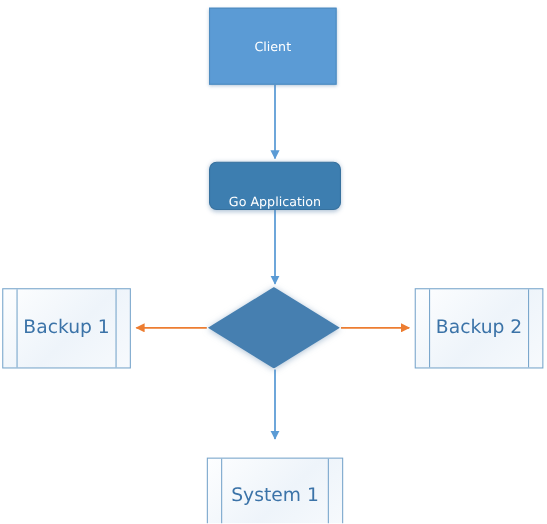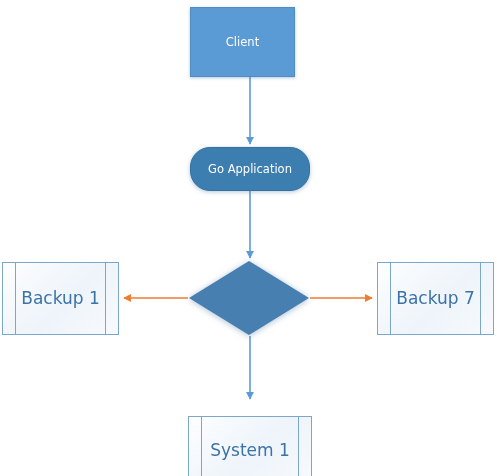--- a/index.html
+++ b/index.html
@@ -39,41 +39,42 @@
     position: relative;
     z-index: 3;
     line-height: 1.1;
     white-space: nowrap;
   }
 
   
   #node-client {
     left: 190px;
     top: 7px;
-    width: 105px;
+    width: 116px;
     height: 70px;
     background: #5B9BD5;
     border: 1px solid #4F8CC0;
     box-shadow: 0 1px 3px rgba(90,130,170,0.45);
   }
   #node-client .node-label {
     color: #ffffff;
     font-size: 11.5px;
   }
 
   
   #node-goapp {
     left: 190px;
     top: 147px;
     width: 120px;
     height: 44px;
     background: #3D7EB0;
     border: 1px solid #37719E;
-    border-radius: 20px;
+    border-radius: 7px;
     box-shadow: 0 1px 4px rgba(90,130,170,0.45);
+    align-items: flex-end;
   }
   #node-goapp .node-label {
     color: #ffffff;
     font-size: 11.5px;
   }
 
   
   #node-decision {
     left: 189px;
     top: 261px;
@@ -174,21 +175,21 @@
 
   <div class="node node-predef" id="node-backup1">
     <span class="bar-left"></span>
     <span class="bar-right"></span>
     <span class="node-label">Backup 1</span>
   </div>
 
   <div class="node node-predef" id="node-backup2">
     <span class="bar-left"></span>
     <span class="bar-right"></span>
-    <span class="node-label">Backup 7</span>
+    <span class="node-label">Backup 2</span>
   </div>
 
   <div class="node node-predef" id="node-system1">
     <span class="bar-left"></span>
     <span class="bar-right"></span>
     <span class="node-label">System 1</span>
   </div>
 
 </div>
 

